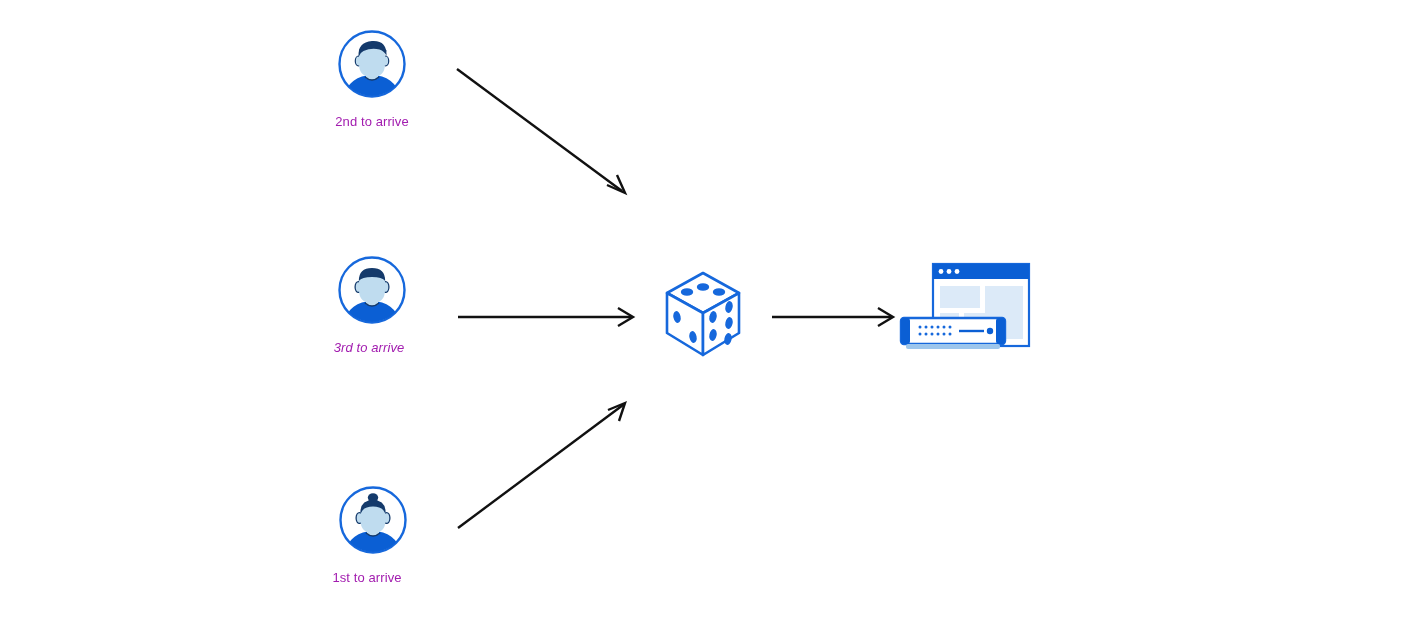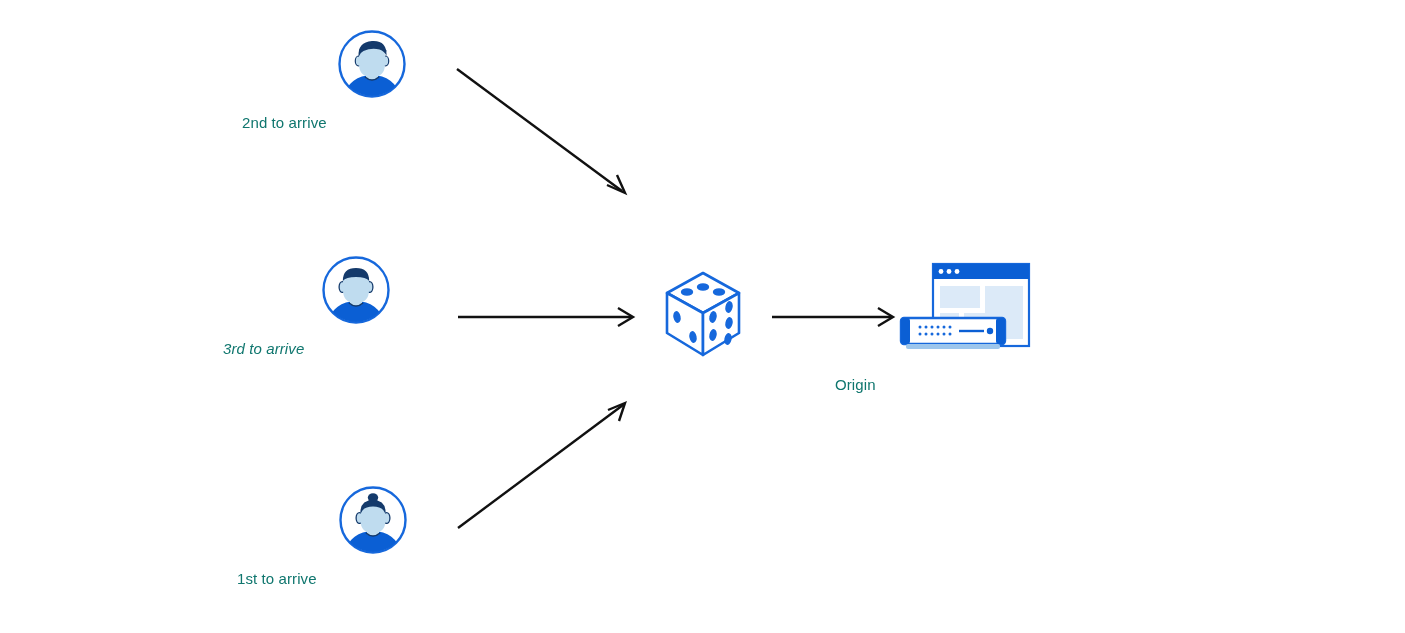--- a/index.html
+++ b/index.html
@@ -21,29 +21,30 @@
   }
   .node {
     position: absolute;
   }
   .node-icon {
     display: block;
   }
   .node-label {
     position: absolute;
     width: 260px;
-    font-size: 15px;
+    text-align: center;
+    font-size: 13px;
     line-height: 1.2;
-    color: #0f766e;
+    color: #a21caf;
     white-space: nowrap;
     letter-spacing: 0.1px;
   }
   
   #client-2nd { left: 336px; top: 28px; }
-  #client-3rd { left: 320px; top: 254px; font-style: italic; }
+  #client-3rd { left: 336px; top: 254px; font-style: italic; }
   #client-1st { left: 337px; top: 484px; }
   #client-2nd .node-label { left: -94px; top: 86px; }
   #client-3rd .node-label { left: -97px; top: 86px; }
   #client-1st .node-label { left: -100px; top: 86px; }
 
   #dice-node { left: 659px; top: 267px; }
   #origin-node { left: 895px; top: 258px; }
   #origin-node .node-label { left: -60px; top: 118px; }
 
   #arrow-layer {
@@ -218,16 +219,15 @@
             <circle cx="31" cy="76" r="1.5"></circle>
           <circle cx="37" cy="76" r="1.5"></circle>
             <circle cx="43" cy="76" r="1.5"></circle>
           <circle cx="49" cy="76" r="1.5"></circle>
             <circle cx="55" cy="76" r="1.5"></circle>
         </g>
         <line x1="64" y1="73" x2="89" y2="73" stroke="#0b5fd4" stroke-width="2.4"></line>
         <circle cx="95" cy="73" r="3.2" fill="#0b5fd4"></circle>
       </g>
     </svg>
-    <div class="node-label">Origin</div>
   </div>
 
 </div>
 
 </body></html>

